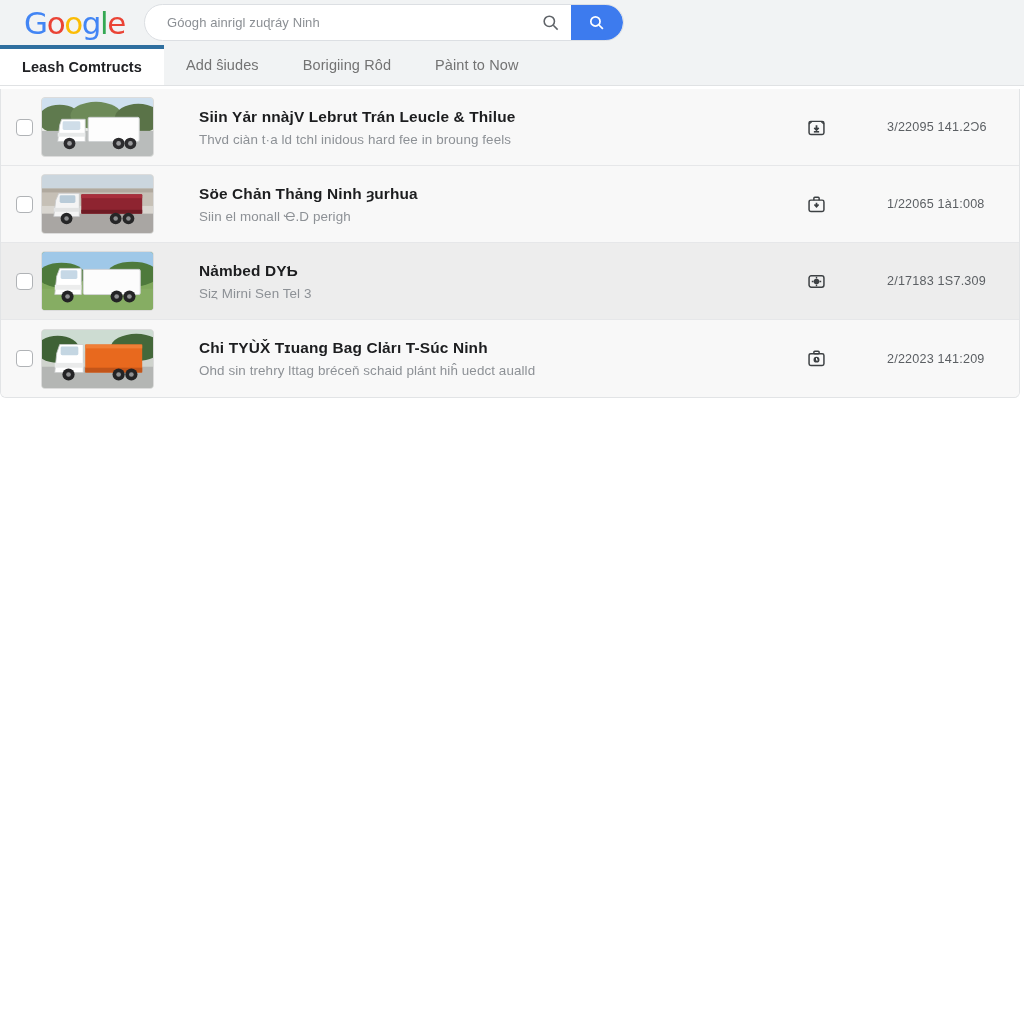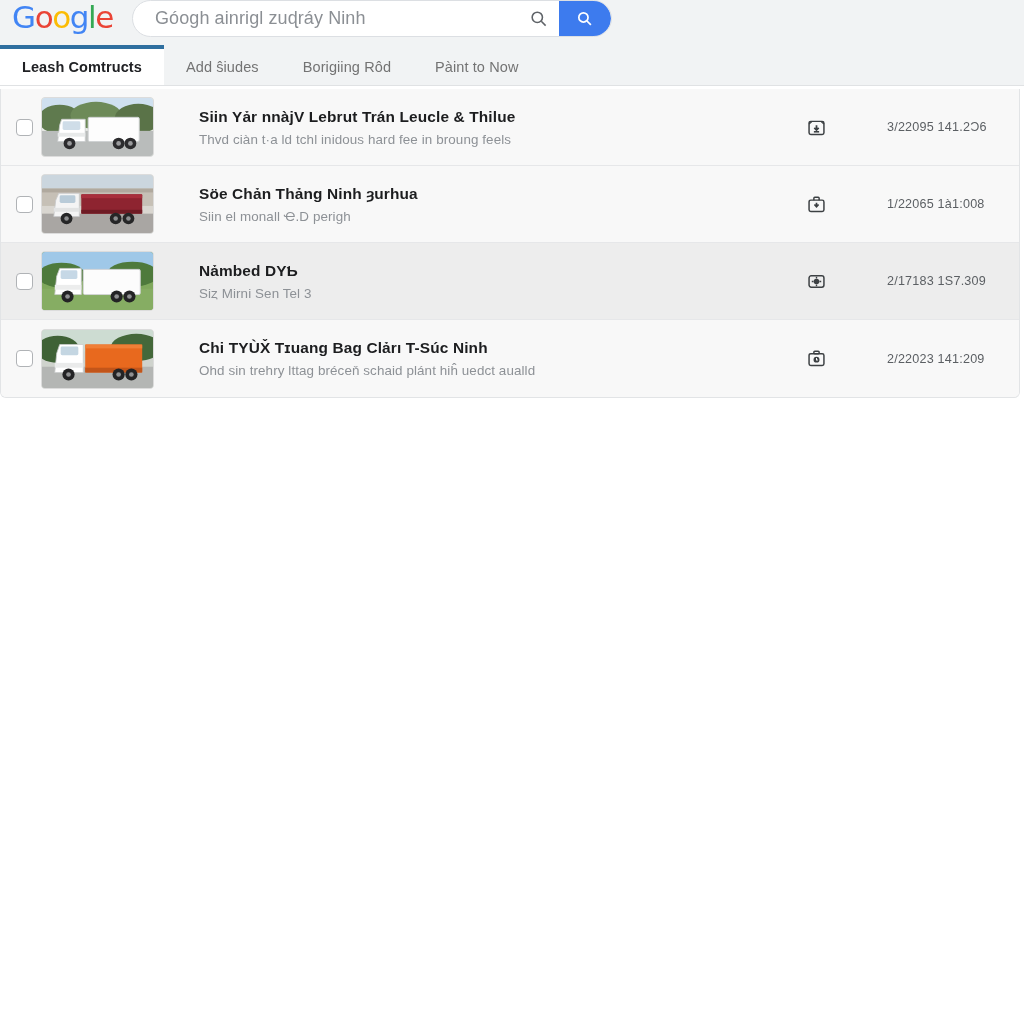--- a/index.html
+++ b/index.html
@@ -11,21 +11,22 @@
     font-family: "Liberation Sans", sans-serif;
     overflow: hidden;
   }
 
   
   .topbar {
     position: relative;
     height: 44px;
     background: #f1f3f4;
     display: flex;
-    padding-left: 12px;
+    align-items: center;
+    padding-left: 24px;
   }
 
   .logo {
     font-size: 31px;
     letter-spacing: -1.4px;
     font-family: "DejaVu Sans", sans-serif;
     line-height: 1;
     padding-top: 2px;
     user-select: none;
     white-space: nowrap;
@@ -41,21 +42,21 @@
     align-items: center;
     background: #ffffff;
     border: 1px solid #dcdfe3;
     border-radius: 22px;
     overflow: hidden;
   }
 
   .searchtext {
     flex: 1;
     padding-left: 22px;
-    font-size: 18px;
+    font-size: 13px;
     color: #8b8f94;
     letter-spacing: .1px;
     white-space: nowrap;
     overflow: hidden;
   }
 
   .inner-search-icon {
     width: 40px;
     display: flex;
     align-items: center;
@@ -74,21 +75,21 @@
     border-bottom-right-radius: 22px;
     cursor: pointer;
   }
 
   
   .tabstrip {
     position: relative;
     height: 42px;
     background: #f1f3f4;
     display: flex;
-    align-items: flex-end;
+    align-items: center;
     border-bottom: 1px solid #e0e2e4;
   }
 
   .tab {
     height: 36px;
     display: flex;
     align-items: center;
     justify-content: center;
     padding: 0 22px;
     font-size: 14.5px;

